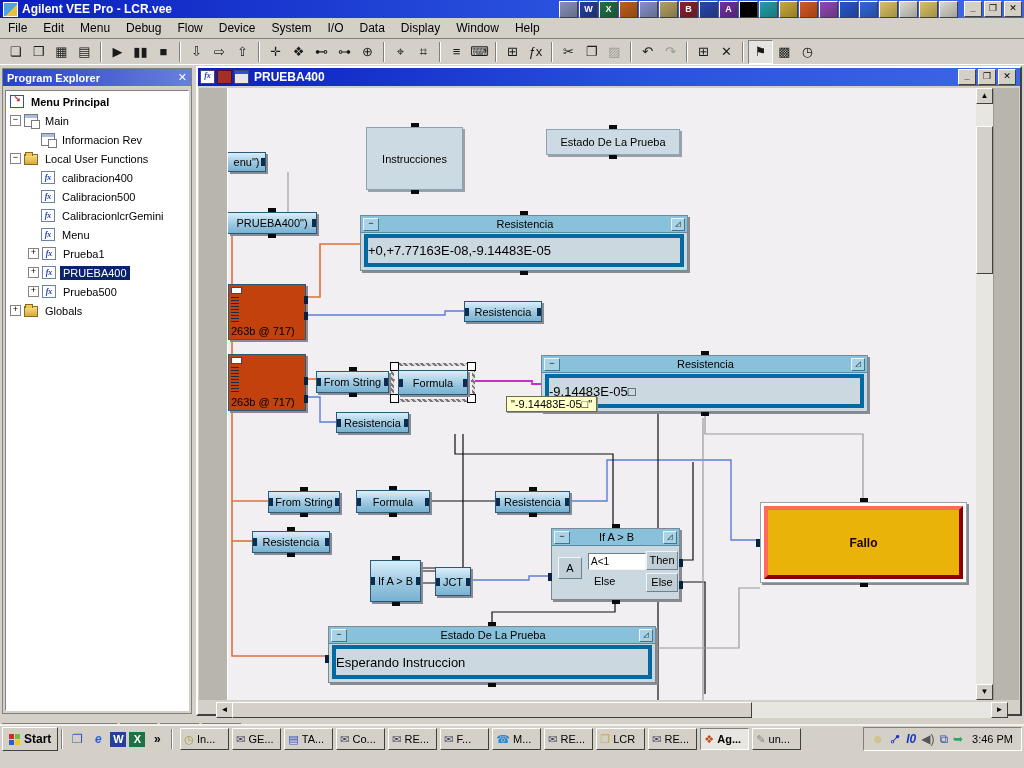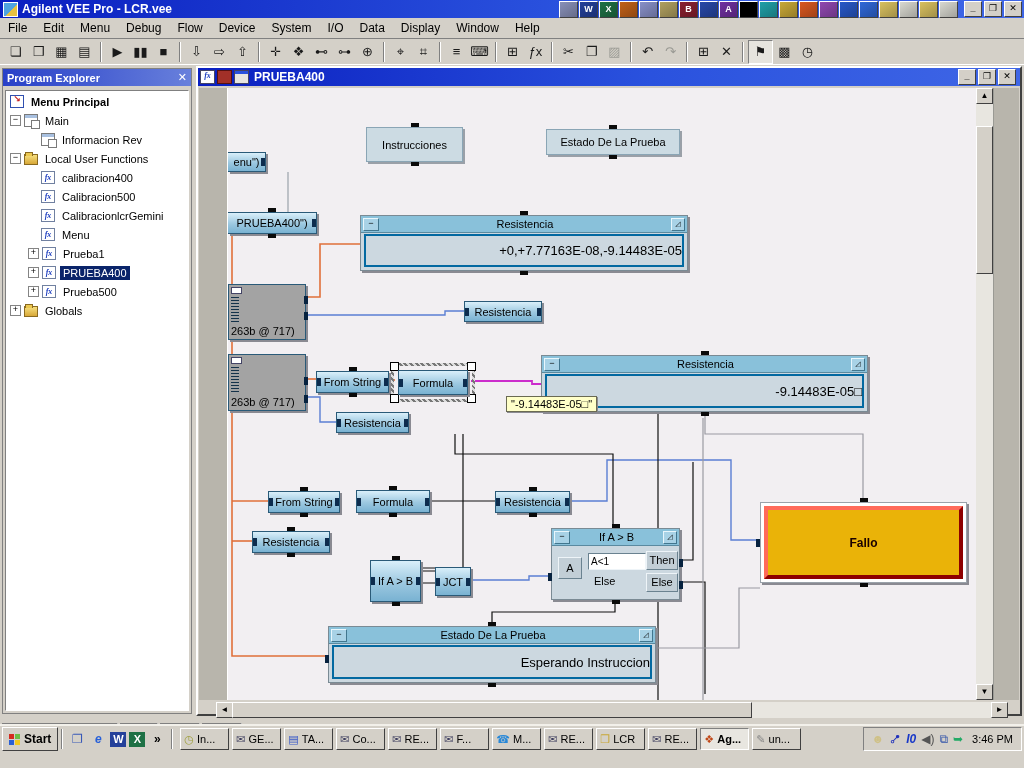--- a/index.html
+++ b/index.html
@@ -71,23 +71,23 @@
   .cutL{border-left:none}.cutL::before{display:none}
   .vee-panel{position:absolute;display:flex;align-items:center;justify-content:center;font-size:11px;
     background:#ccdbe3;border:1px solid #8aa5b5;box-shadow:2px 2px 0 #9aa0a8;box-sizing:border-box}
   .vee-frame{position:absolute;background:#ccd8e0;border:1px solid #7a8a94;box-shadow:2px 2px 0 #8a8a92;box-sizing:border-box}
   .vf-title{height:16px;background:#89c1da;border-bottom:1px solid #5a8aa0;display:flex;align-items:center;padding:0 2px}
   .vf-min{width:14px;height:11px;background:#a8d2e6;border:1px solid;border-color:#e8f6fc #41768e #41768e #e8f6fc;
     font-size:9px;line-height:9px;text-align:center;flex:none}
   .vf-name{flex:1;text-align:center;font-size:11px}
   .vf-size{width:12px;height:11px;background:#a8d2e6;border:1px solid;border-color:#e8f6fc #41768e #41768e #e8f6fc;
     font-size:7px;line-height:10px;text-align:center;flex:none}
-  .vf-body{position:absolute;left:3px;top:18px;right:3px;bottom:3px;background:#ccd8e0;border:2px solid #0369a1;
-    display:flex;align-items:center;justify-content:flex-end;font-size:13px}
-  .vee-instr{position:absolute;background:#a3a3a3;border:1px solid #2a5a78;box-shadow:2px 2px 0 #8a8a92;box-sizing:border-box}
+  .vf-body{position:absolute;left:3px;top:18px;right:3px;bottom:3px;background:#ccd8e0;border:4px solid #0369a1;
+    display:flex;align-items:center;justify-content:flex-start;font-size:13px}
+  .vee-instr{position:absolute;background:#c2410c;border:1px solid #2a5a78;box-shadow:2px 2px 0 #8a8a92;box-sizing:border-box}
   .vee-instr::before{content:"";position:absolute;left:2px;top:2px;width:9px;height:5px;background:#fff;border:1px solid #446}
   .vee-instr::after{content:"";position:absolute;left:2px;top:11px;width:8px;height:26px;
     background:repeating-linear-gradient(0deg,#14324a 0 1px,transparent 1px 3px)}
   .instr-label{position:absolute;left:2px;bottom:2px;right:2px;font-size:11px;color:#000}
   .pin{position:absolute;width:8px;height:4px;background:#0a0a0a;left:50%;margin-left:-4px}
   .pt{top:-5px}.pb{bottom:-5px}
   .nub{position:absolute;width:4px;height:8px;background:#07223f}
   
   .selwrap{position:absolute;border:3px solid transparent;border-image:repeating-linear-gradient(45deg,#777 0 2px,#ddd 2px 4px) 3;box-sizing:border-box}
   .handle{position:absolute;width:7px;height:7px;background:#fff;border:1px solid #000}
@@ -337,21 +337,21 @@
         <path d="M506,324 V346 H664 V412" stroke="#9a9aa2" stroke-width="1.2"></path>
         <path d="M504,330 V612" stroke="#9a9aa2" stroke-width="1.2"></path>
         <path d="M561,500 H540 V560 H300 V546" stroke="#9a9aa2" stroke-width="1.2"></path>
       </g>
     </svg>
 
     <div class="vee-label cutL" style="left:29px;top:64px;width:38px;height:20px">
         <span>enu")</span>
       </div>
 
-    <div class="vee-panel" style="left:167px;top:39px;width:97px;height:35px">
+    <div class="vee-panel" style="left:167px;top:39px;width:97px;height:63px">
         <i class="pin pt"></i>
         <i class="pin pb"></i>
         <span>Instrucciones</span>
       </div>
 
     <div class="vee-panel" style="left:347px;top:41px;width:134px;height:26px">
         <i class="pin pt"></i>
         <i class="pin pb"></i>
         <span>Estado De La Prueba</span>
       </div>

